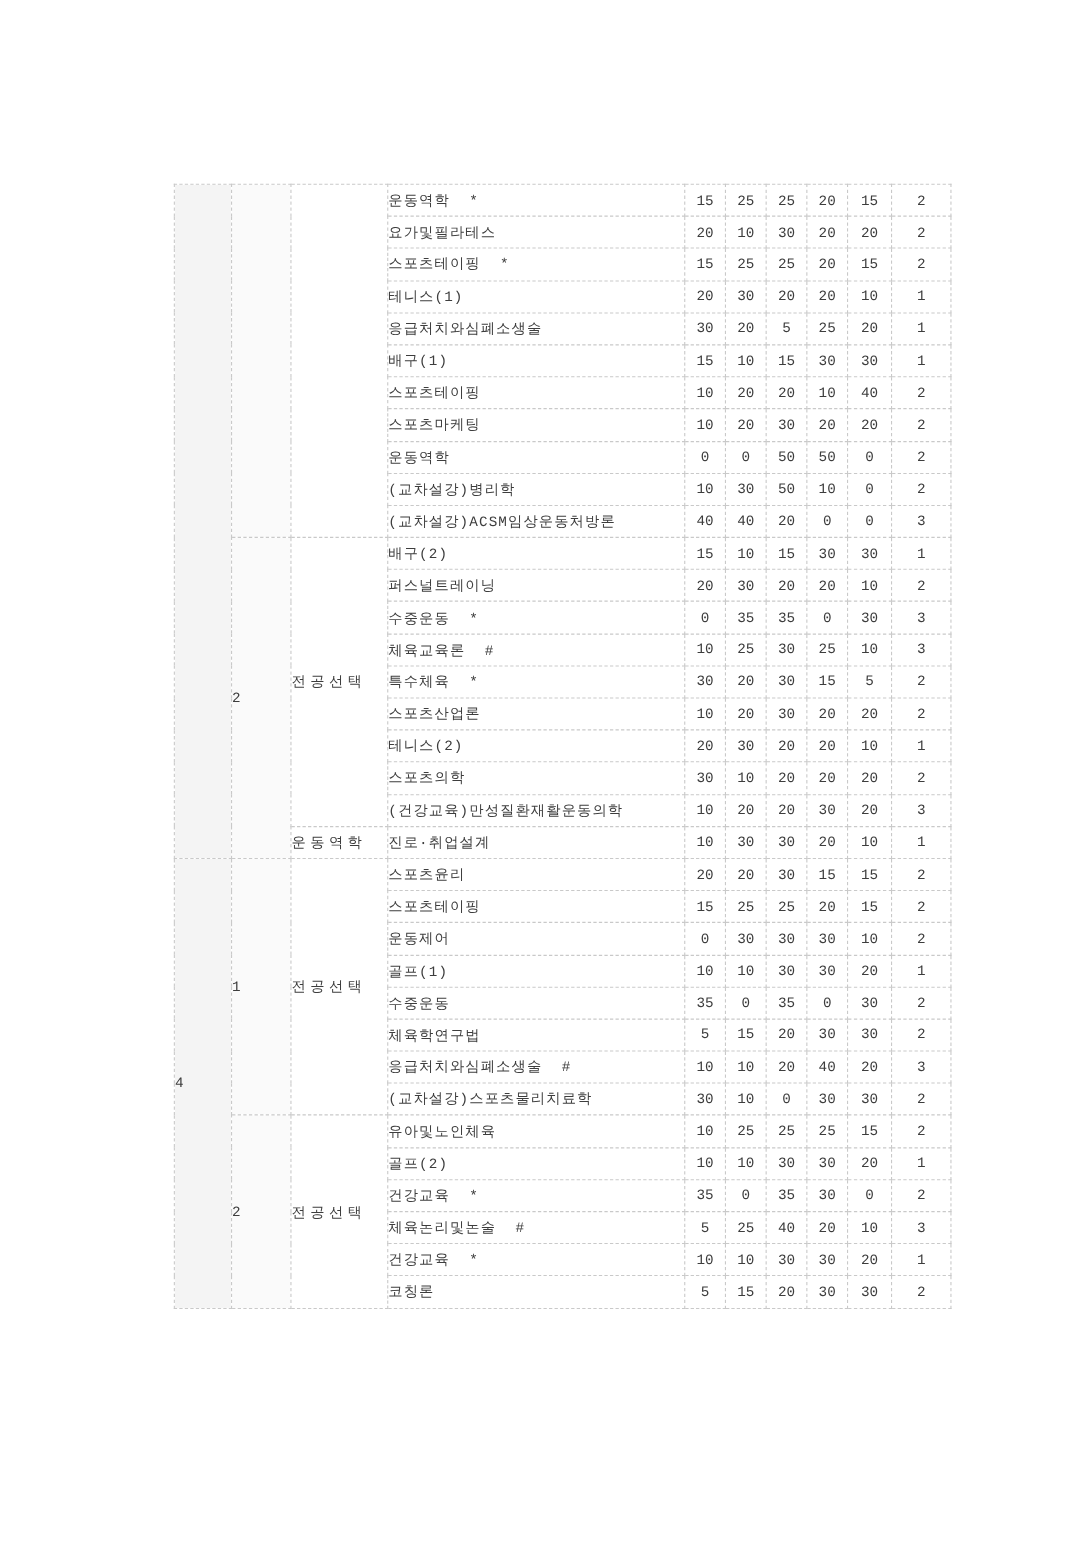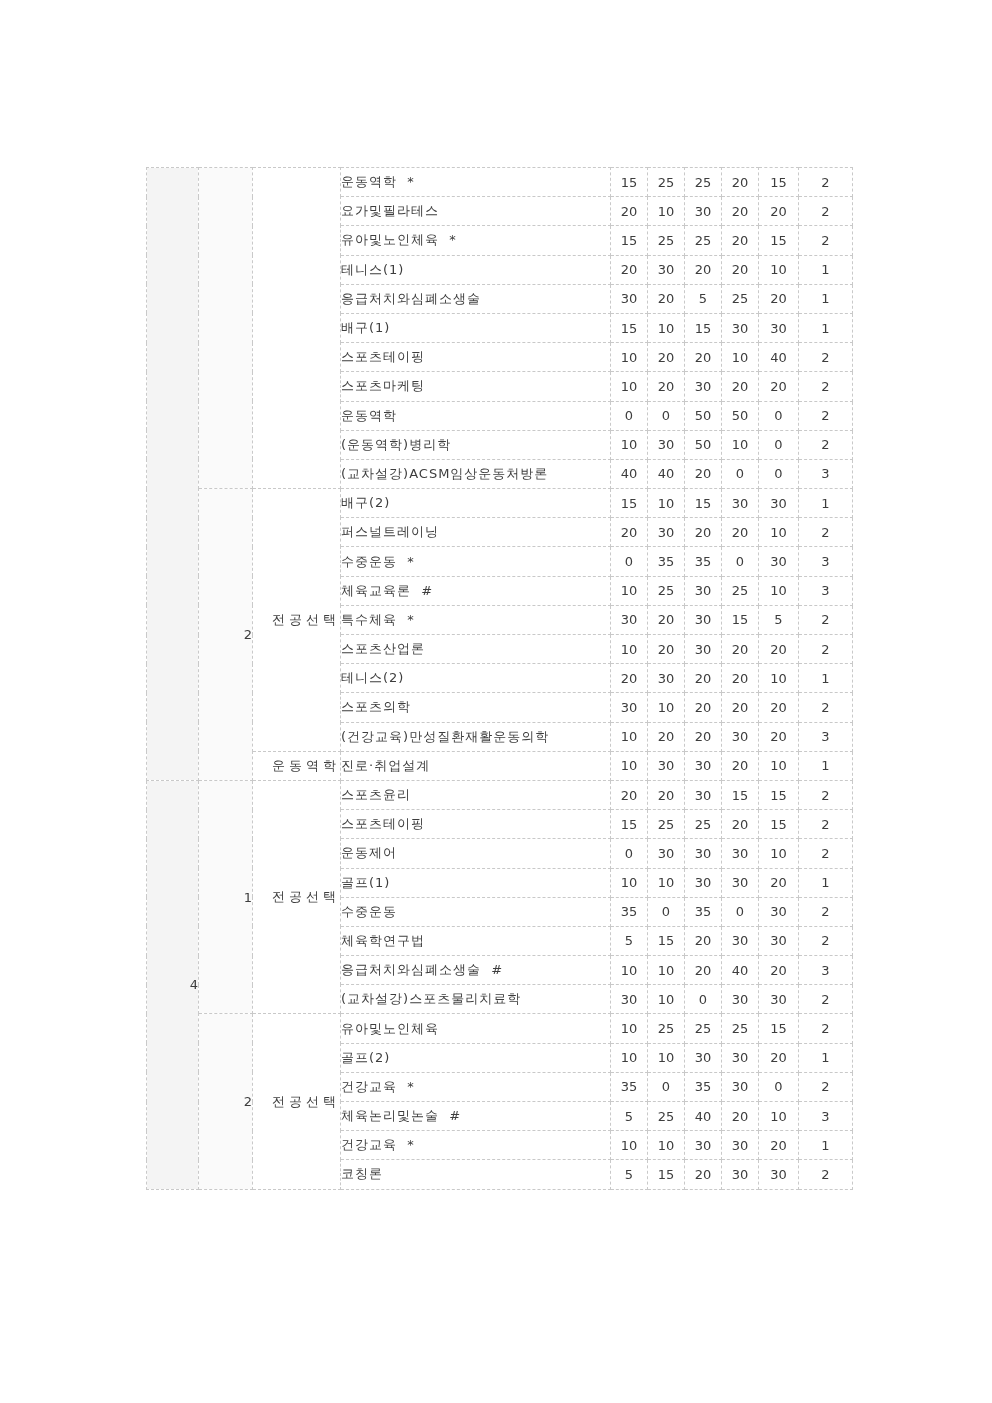--- a/index.html
+++ b/index.html
@@ -11,35 +11,36 @@
   }
   html,body{margin:0;padding:0;}
   body{
     width:992px;height:1403px;
     background:var(--page-bg);
     font-family:"DejaVu Sans","Liberation Sans",sans-serif;
     color:var(--text);
     position:relative;
   }
   table.curriculum{
-    position:absolute;left:146px;top:167px;
+    position:absolute;left:158px;top:167px;
     border-collapse:collapse;table-layout:fixed;
     width:706px;
+    font-family:Liberation Mono, monospace;
   }
   table.curriculum tr{height:29.2px;}
   table.curriculum td{
     border:1px dashed var(--border);
     padding:0;
     font-size:13px;
     color:var(--text);
     overflow:hidden;
     vertical-align:middle;
   }
   td.c-year,td.c-sem,td.c-cat{
-    text-align:right;
+    text-align:left;
     vertical-align:top;
     padding-top:6px;
     font-size:14px;
   }
   td.c-year{background:var(--year-bg);}
   td.c-sem{background:var(--sem-bg);}
   td.c-cat{letter-spacing:4px;}
   td.c-course{
     text-align:left;
     padding-left:4px;
@@ -81,21 +82,21 @@
       <tr>
         <td class="c-course">요가및필라테스</td>
         <td class="c-num">20</td>
         <td class="c-num">10</td>
         <td class="c-num">30</td>
         <td class="c-num">20</td>
         <td class="c-num">20</td>
         <td class="c-credit">2</td>
       </tr>
       <tr>
-        <td class="c-course">유아및노인체육  *</td>
+        <td class="c-course">스포츠테이핑  *</td>
         <td class="c-num">15</td>
         <td class="c-num">25</td>
         <td class="c-num">25</td>
         <td class="c-num">20</td>
         <td class="c-num">15</td>
         <td class="c-credit">2</td>
       </tr>
       <tr>
         <td class="c-course">테니스(1)</td>
         <td class="c-num">20</td>
@@ -144,21 +145,21 @@
       <tr>
         <td class="c-course">운동역학</td>
         <td class="c-num">0</td>
         <td class="c-num">0</td>
         <td class="c-num">50</td>
         <td class="c-num">50</td>
         <td class="c-num">0</td>
         <td class="c-credit">2</td>
       </tr>
       <tr>
-        <td class="c-course">(운동역학)병리학</td>
+        <td class="c-course">(교차설강)병리학</td>
         <td class="c-num">10</td>
         <td class="c-num">30</td>
         <td class="c-num">50</td>
         <td class="c-num">10</td>
         <td class="c-num">0</td>
         <td class="c-credit">2</td>
       </tr>
       <tr>
         <td class="c-course">(교차설강)ACSM임상운동처방론</td>
         <td class="c-num">40</td>

